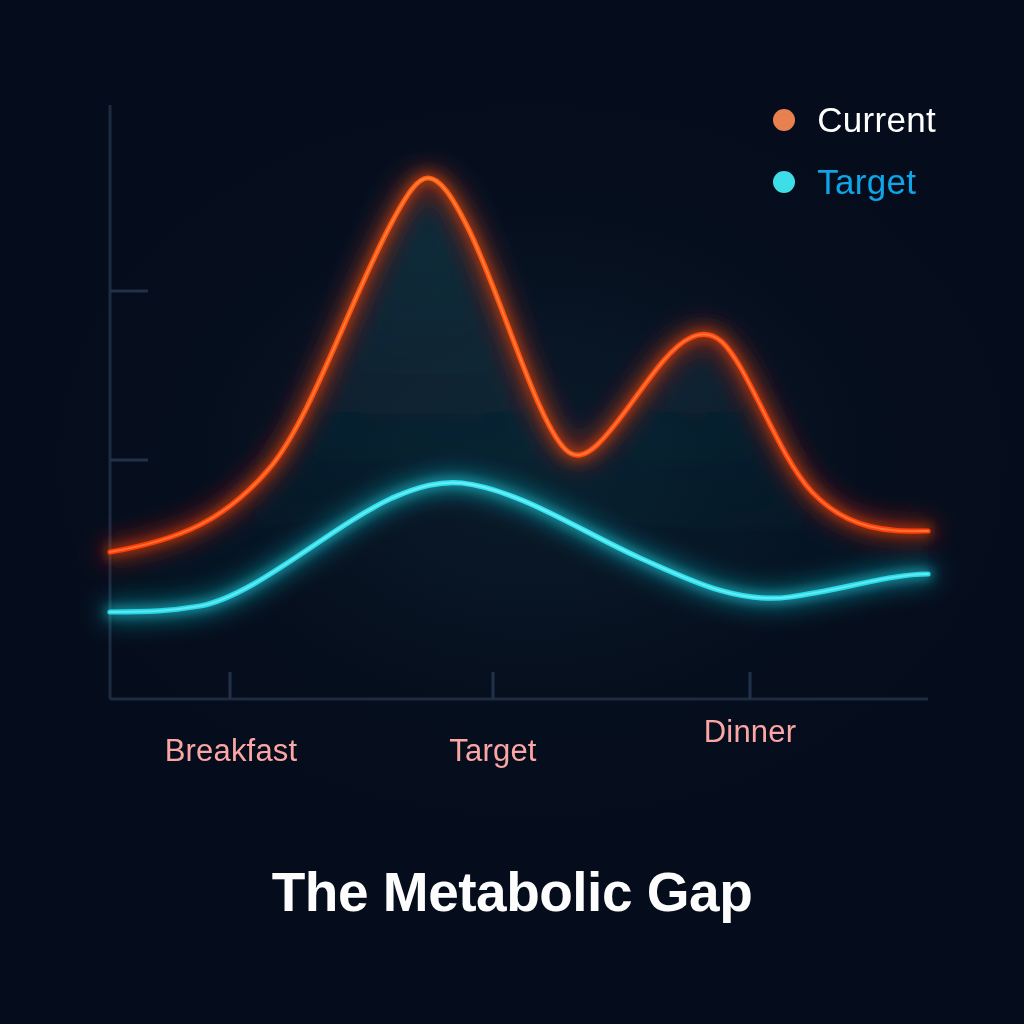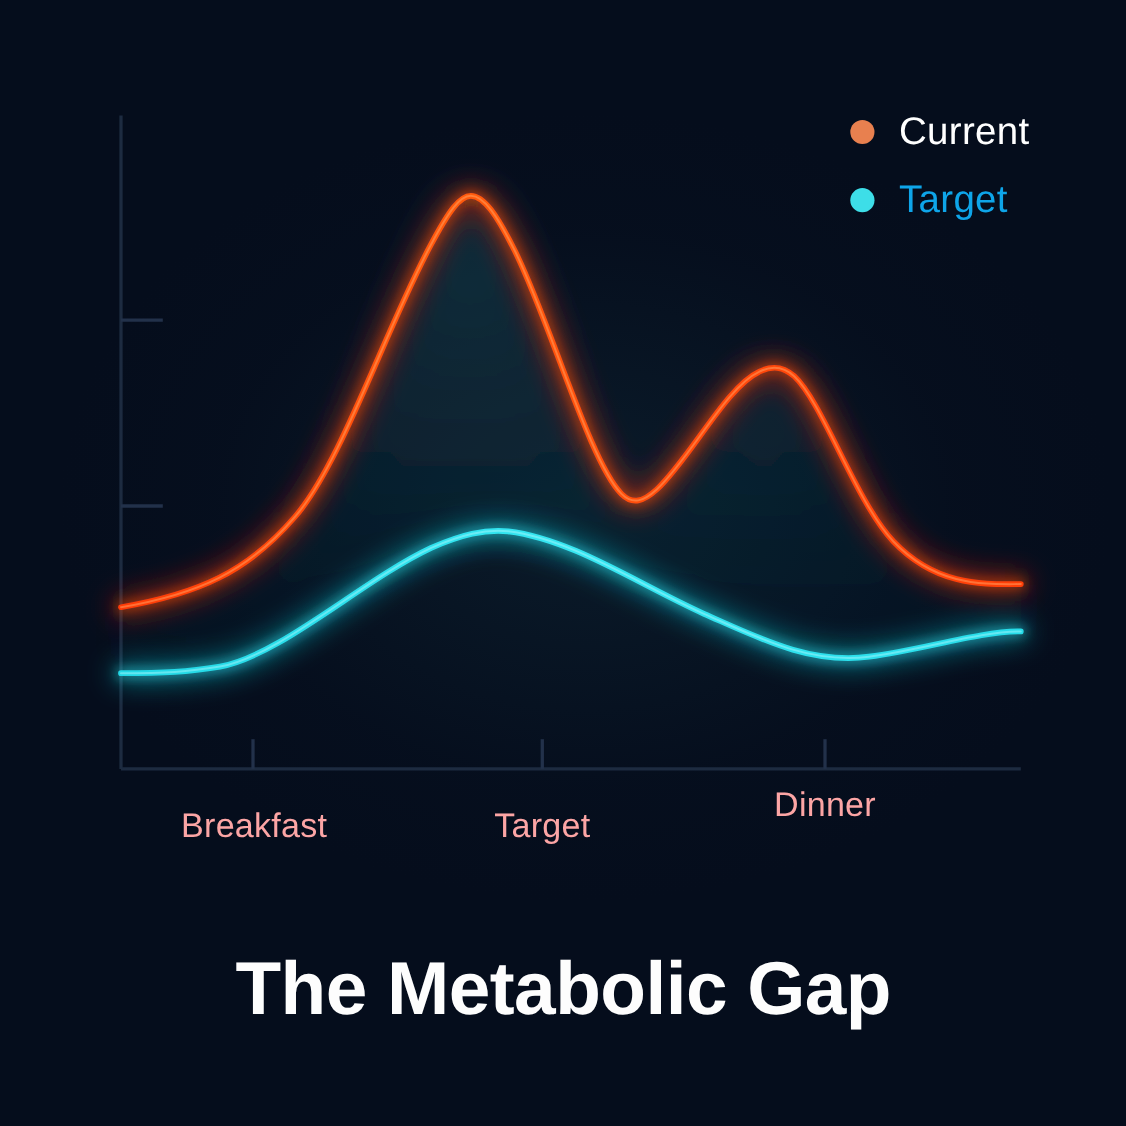--- a/index.html
+++ b/index.html
@@ -62,21 +62,21 @@
     letter-spacing: 0.3px;
     white-space: nowrap;
   }
   #title {
     position: absolute;
     left: 0;
     right: 0;
     top: 860px;
     text-align: center;
     color: #fdfdfd;
-    font-size: 68px;
+    font-size: 55px;
     font-weight: 700;
     letter-spacing: -0.5px;
   }
 </style>
 </head>
 <body>
 
 <div id="canvas">
 
   <div id="bgtint"></div>

